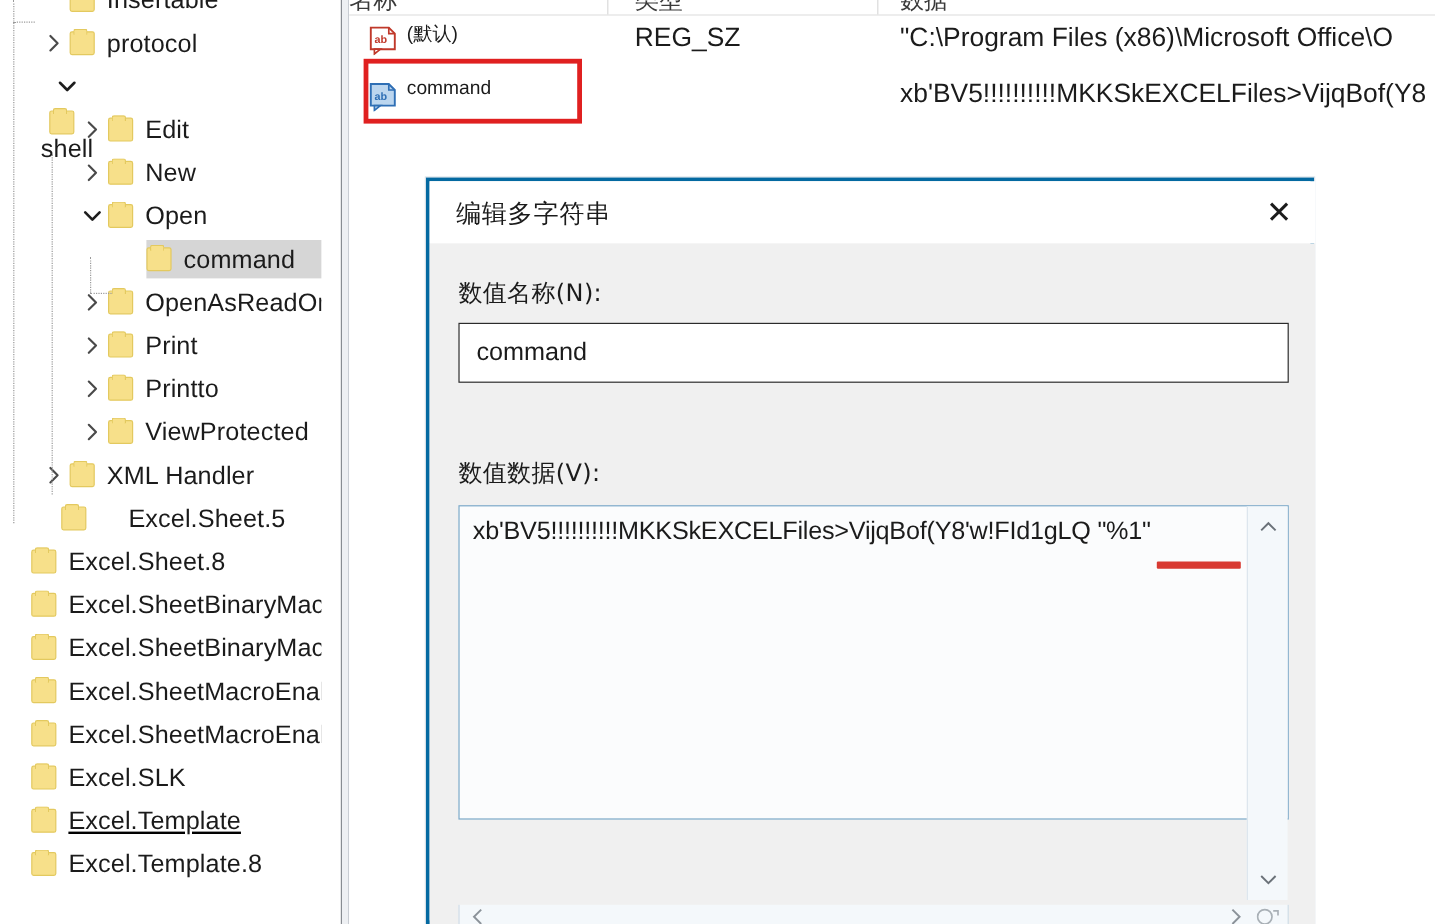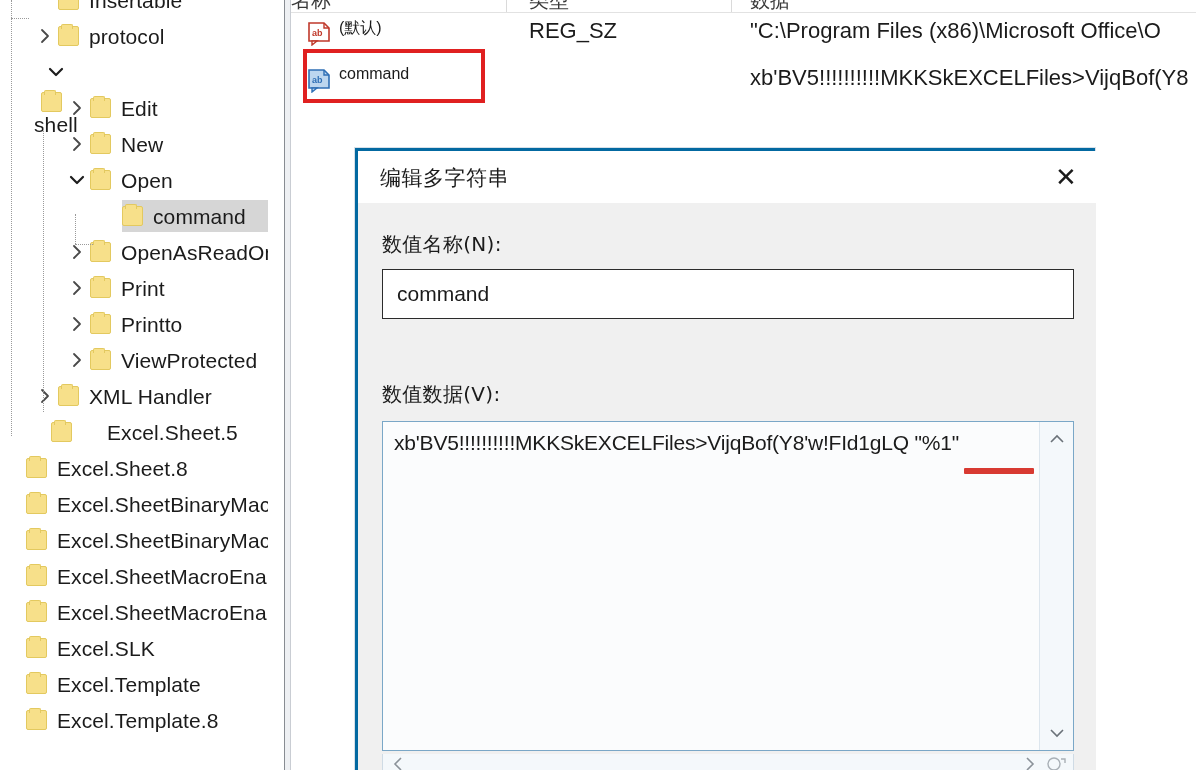--- a/index.html
+++ b/index.html
@@ -233,21 +233,21 @@
     background: #ffffff;
     border: 1px solid #2b2b2b;
   }
   #name-input-text {
     position: absolute; left: 14px; top: 12px;
     font-size: 21px; color: #1b1b1b;
   }
 
   #data-box {
     position: absolute; left: 24px; top: 218px;
-    width: 692px; height: 330px;
+    width: 692px; height: 262px;
     background: #fbfcfd;
     border: 1px solid #7aa7c7;
   }
   #data-text {
     position: absolute; left: 11px; top: 9px;
     font-size: 21px; color: #1b1b1b;
     white-space: nowrap;
     letter-spacing: -0.2px;
   }
   
@@ -467,21 +467,21 @@
           </span>
           <span class="tw-label">Excel.SheetMacroEnab</span>
         </div>
         <div class="tree-row" style="position: absolute; left: 2px; top: 630px;">
           <span class="tw-chev"></span>
           <span class="tw-folder">
             <i></i>
           </span>
           <span class="tw-label">Excel.SLK</span>
         </div>
-        <div class="tree-row" style="position: absolute; left: 2px; top: 666px;">
+        <div class="tree-row" style="position: absolute; left: 2px; top: 666px; text-decoration: underline;">
           <span class="tw-chev"></span>
           <span class="tw-folder">
             <i></i>
           </span>
           <span class="tw-label">Excel.Template</span>
         </div>
         <div class="tree-row" style="position: absolute; left: 2px; top: 702px;">
           <span class="tw-chev"></span>
           <span class="tw-folder">
             <i></i>

